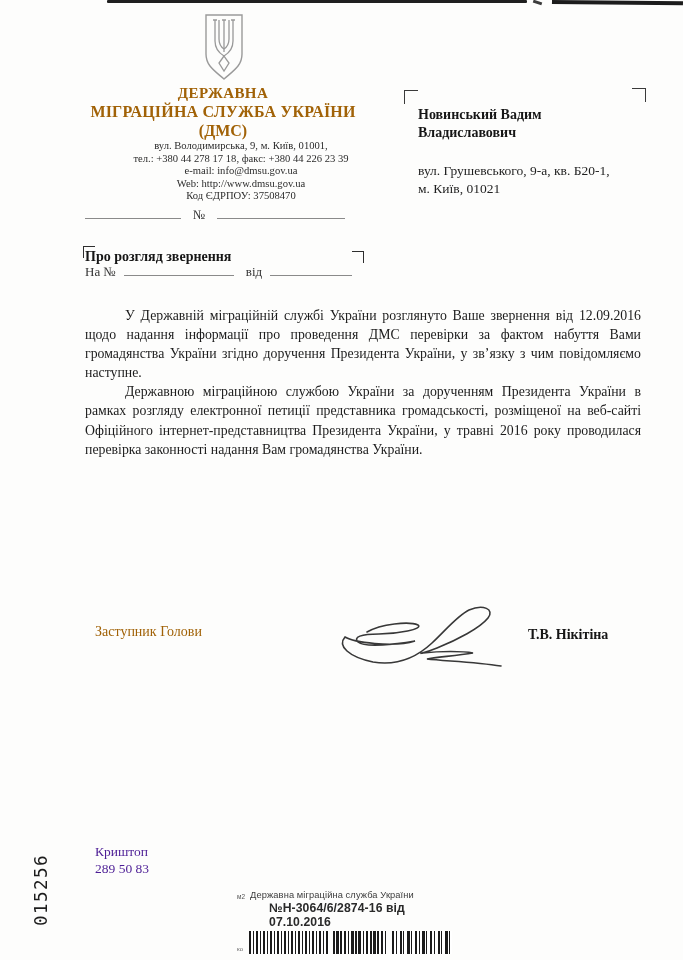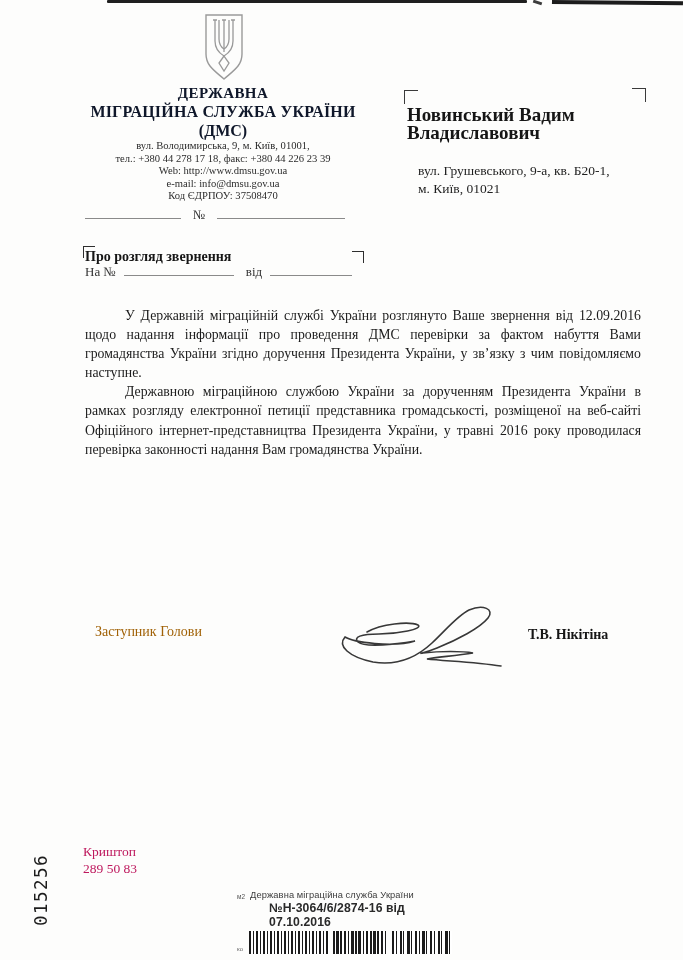--- a/index.html
+++ b/index.html
@@ -11,33 +11,33 @@
   }
   .abs{position:absolute;}
 
   
   .scan-line1{left:107px;top:0;width:420px;height:3px;background:#1f1f1f;border-radius:1px;}
   .scan-dot{left:533px;top:1px;width:9px;height:3px;background:#3c3c3c;transform:rotate(18deg);}
   .scan-line2{left:552px;top:0;width:131px;height:4px;background:#1c1c1c;transform:rotate(0.5deg);transform-origin:left top;}
 
   
   .emblem{left:199px;top:12px;}
-  .org-block{left:62px;top:84px;width:322px;text-align:center;font-weight:bold;color:#0f172a;}
+  .org-block{left:62px;top:84px;width:322px;text-align:center;font-weight:bold;color:#a16207;}
   .org-line1{font-size:15px;letter-spacing:.4px;line-height:18px;}
   .org-line2{font-size:16px;letter-spacing:.2px;line-height:19px;}
   .org-line3{font-size:16px;line-height:19px;}
-  .contact-block{left:62px;top:140px;width:322px;text-align:center;color:#2b2b2b;}
+  .contact-block{left:80px;top:140px;width:322px;text-align:center;color:#2b2b2b;}
   .contact-block div{font-size:10.6px;line-height:12.6px;}
 
   
   .recipient{left:400px;top:86px;width:252px;}
   .corner{width:13px;height:13px;}
   .corner-tl{border-top:1.6px solid #3a3a3a;border-left:1.6px solid #3a3a3a;left:4px;top:4px;}
   .corner-tr{border-top:1.6px solid #3a3a3a;border-right:1.6px solid #3a3a3a;right:6px;top:2px;}
-  .recipient-name{position:absolute;left:7px;top:20px;font-size:19px;font-weight:bold;line-height:18px;color:#161616;}
+  .recipient-name{position:absolute;left:18px;top:20px;font-size:14px;font-weight:bold;line-height:18px;color:#161616;}
   .recipient-addr{position:absolute;left:18px;top:76px;font-size:13.5px;line-height:18px;color:#1f1f1f;}
 
   
   .ref1{left:85px;top:204px;width:480px;font-size:13px;color:#333;}
   .ref2{left:85px;top:230px;width:480px;font-size:13px;color:#333;margin-top:31px;}
   .u{display:inline-block;border-bottom:1px solid #8a8a8a;height:14px;vertical-align:baseline;}
   .u1a{width:96px;} .u1b{width:128px;margin-left:12px;}
   .u2a{width:110px;margin-left:8px;} .u2b{width:82px;margin-left:8px;}
   .nbl{margin-left:12px;}
 
@@ -49,21 +49,21 @@
   
   .body-text{left:85px;top:306px;width:556px;}
   .body-text p{margin:0;font-size:13.8px;line-height:19.1px;text-align:justify;text-indent:40px;color:#1c1c1c;}
 
   
   .sig-position{left:95px;top:624px;font-size:14px;font-weight:normal;color:#a16207;}
   .sig-name{left:528px;top:627px;font-size:14px;font-weight:bold;color:#161616;}
   .sig-svg{left:305px;top:596px;}
 
   
-  .executor{left:83px;top:843px;font-size:13.5px;line-height:17px;color:#be185d;}
+  .executor{left:95px;top:843px;font-size:13.5px;line-height:17px;color:#4c1d95;}
 
   
   .vert-num{left:41px;top:890px;transform:translate(-50%,-50%) rotate(-90deg);
     font-family:"DejaVu Sans Mono", monospace;font-size:17.5px;letter-spacing:1.5px;color:#1d1d1d;white-space:nowrap;}
 
   
   .stamp{left:237px;top:890px;width:230px;font-family:"Liberation Sans", sans-serif;}
   .stamp-row1{display:flex;align-items:flex-end;}
   .stamp-m2{font-size:6.5px;color:#555;margin-right:5px;margin-top:1px;}
   .stamp-org{font-size:9.3px;color:#3c3c3c;letter-spacing:.1px;}
@@ -100,22 +100,22 @@
 
 <div class="abs org-block">
   <div class="org-line1">ДЕРЖАВНА</div>
   <div class="org-line2">МІГРАЦІЙНА СЛУЖБА УКРАЇНИ</div>
   <div class="org-line3">(ДМС)</div>
 </div>
 
 <div class="abs contact-block">
   <div>вул. Володимирська, 9, м. Київ, 01001,</div>
   <div>тел.: +380 44 278 17 18, факс: +380 44 226 23 39</div>
+  <div>e-mail: info@dmsu.gov.ua</div>
   <div>Web: http://www.dmsu.gov.ua</div>
-  <div>e-mail: info@dmsu.gov.ua</div>
   <div>Код ЄДРПОУ: 37508470</div>
 </div>
 
 <div class="abs recipient">
   <div class="abs corner corner-tl"></div>
   <div class="abs corner corner-tr"></div>
   <div class="recipient-name">
     <div>Новинський Вадим</div>
     <div>Владиславович</div>
   </div>

